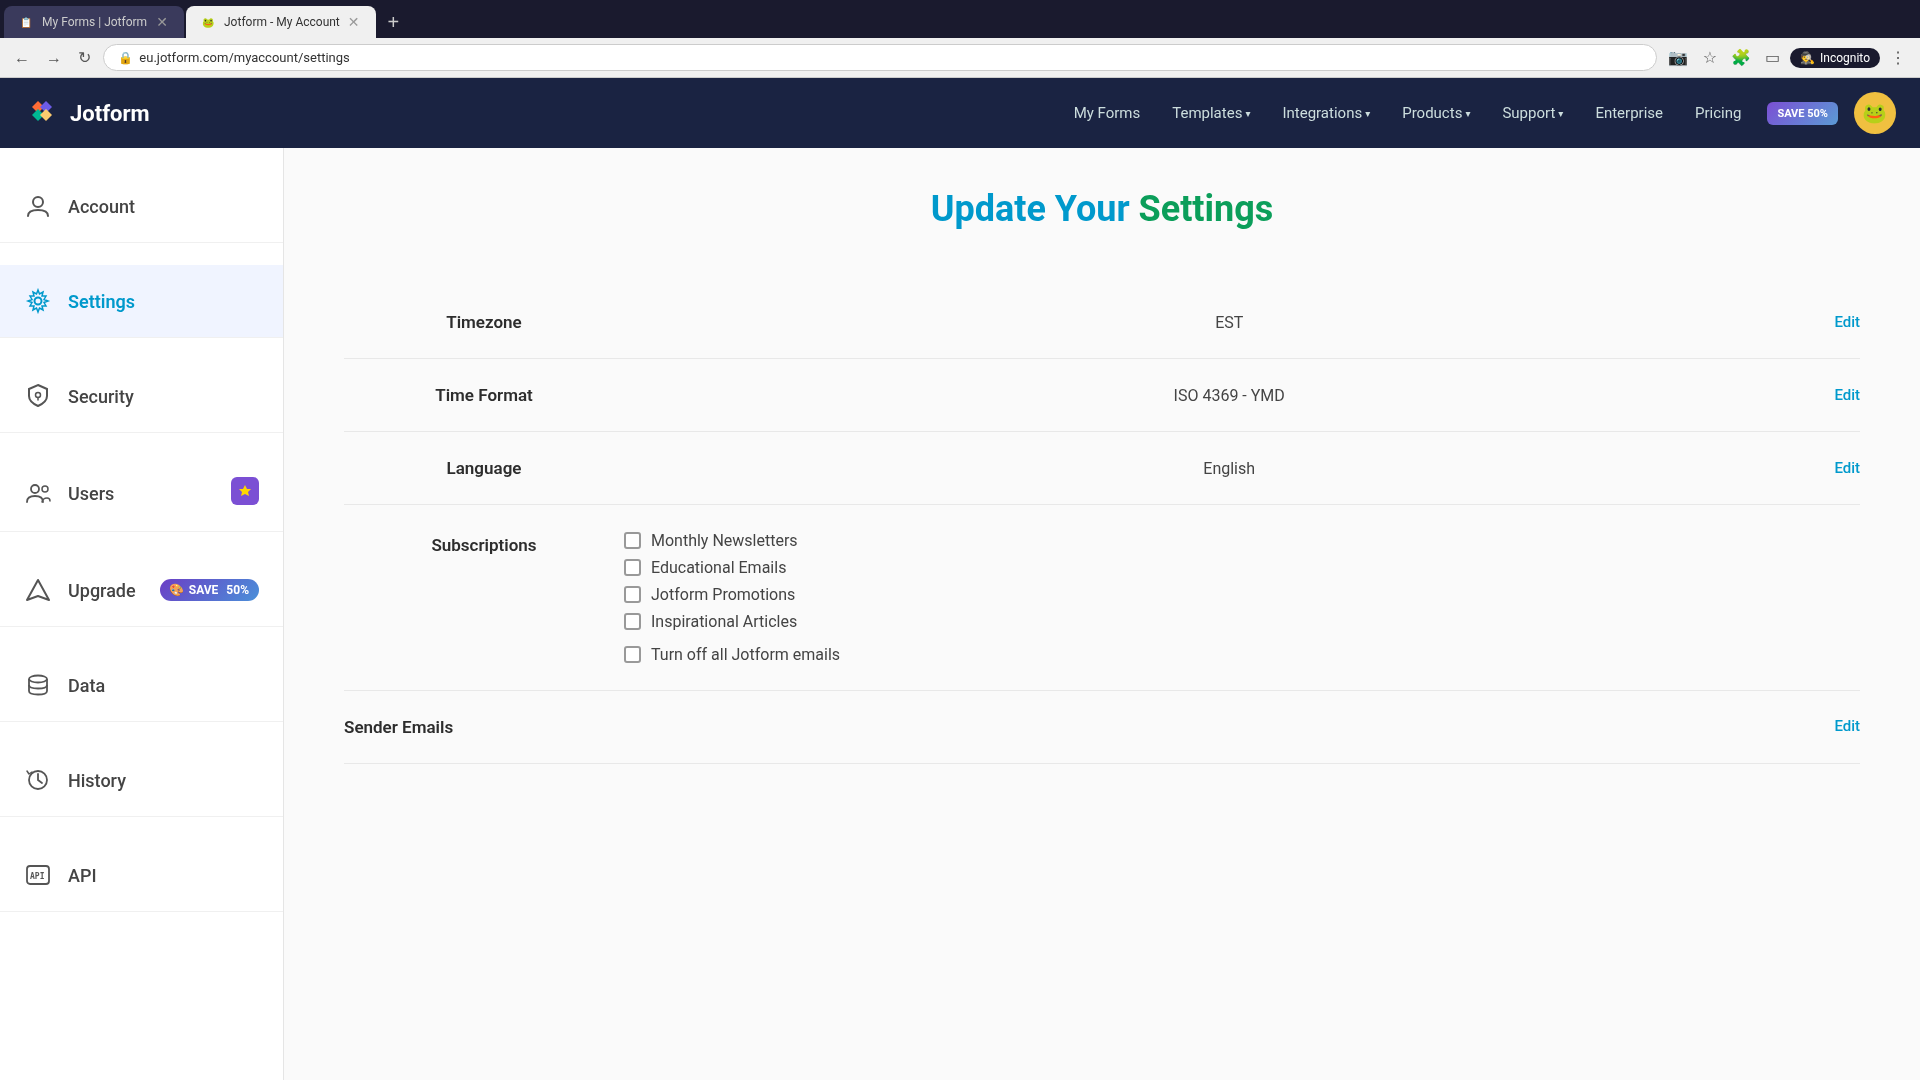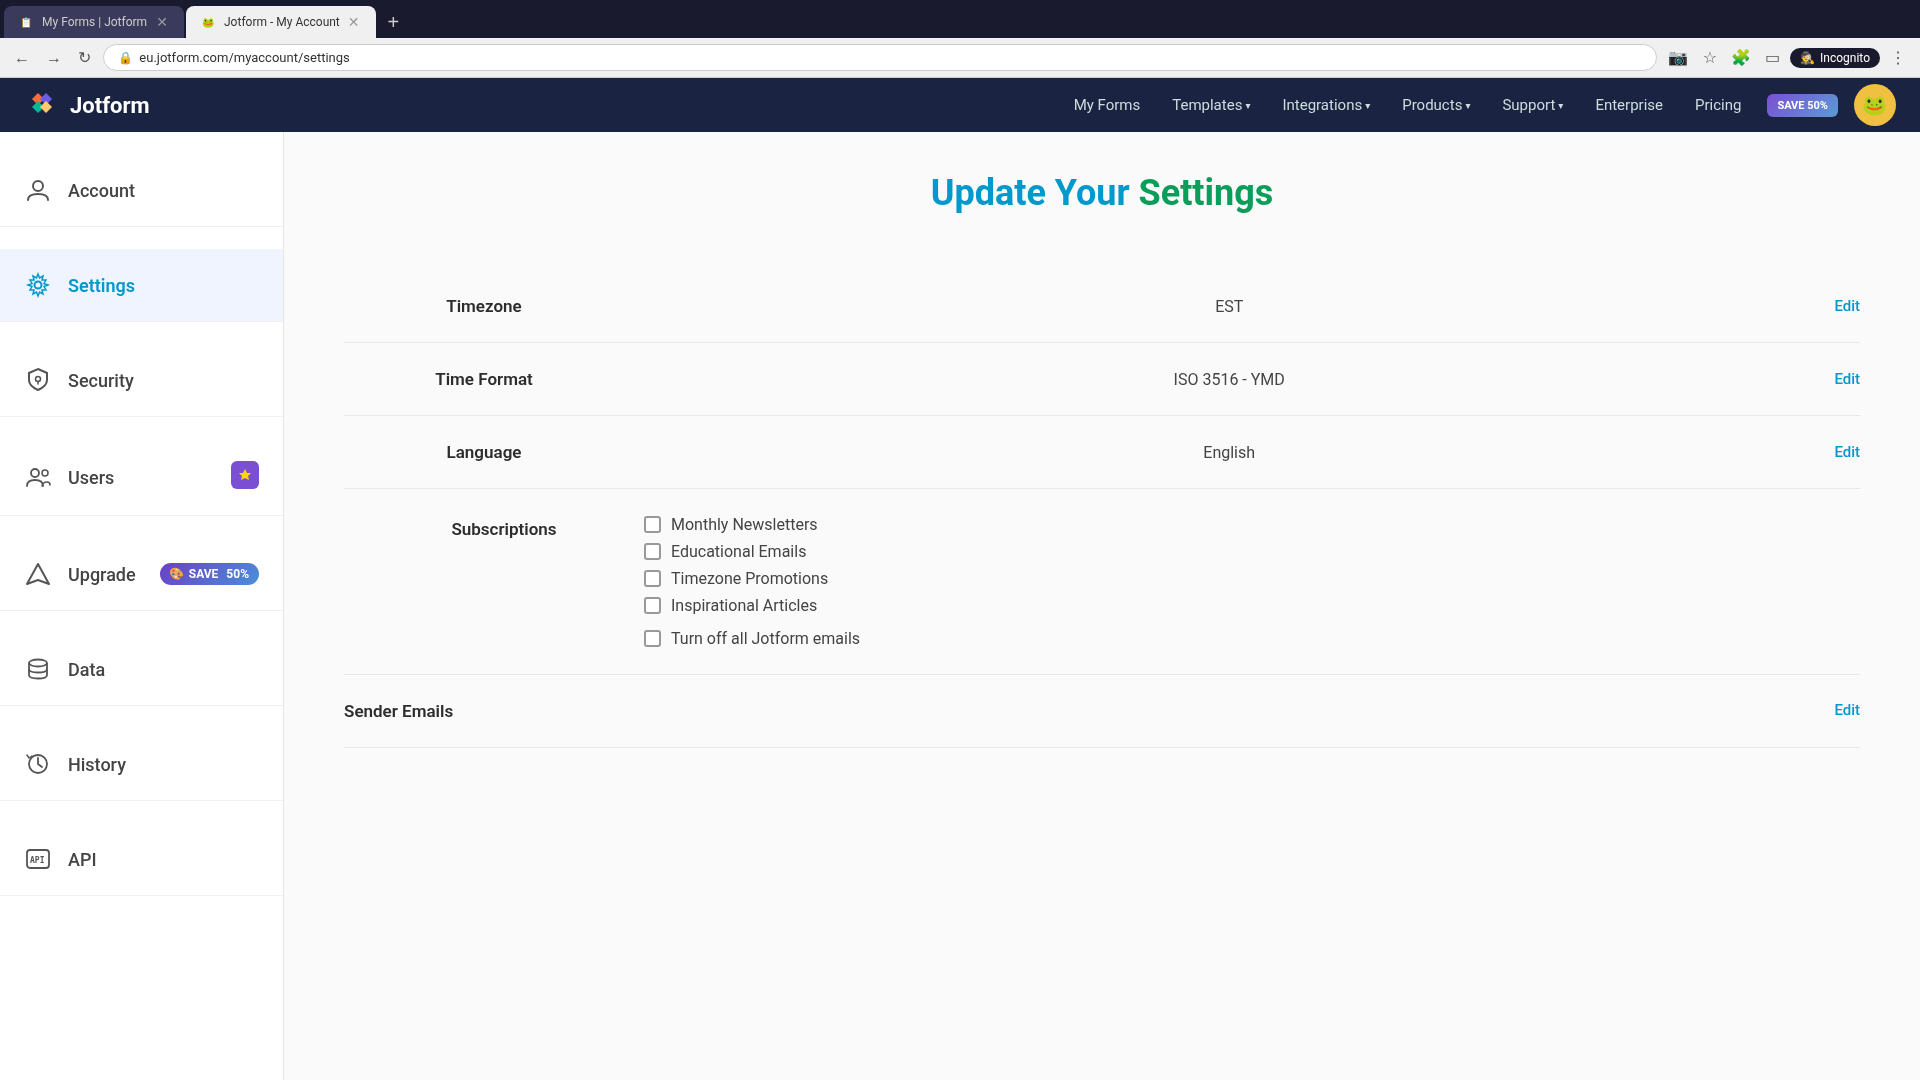--- a/index.html
+++ b/index.html
@@ -20,21 +20,21 @@
     .address-bar { flex: 1; background: white; border: 1px solid #ccc; border-radius: 20px; padding: 5px 14px; font-size: 13px; color: #333; display: flex; align-items: center; gap: 6px; }
     .address-lock { color: #555; font-size: 12px; }
     .browser-actions { display: flex; gap: 6px; align-items: center; }
     .browser-action-btn { background: none; border: none; cursor: pointer; font-size: 16px; color: #555; padding: 4px; }
     .incognito-badge { background: #1a1a2e; color: white; border-radius: 16px; padding: 3px 10px; font-size: 12px; display: flex; align-items: center; gap: 5px; }
 
     
     .app { display: flex; flex: 1; flex-direction: column; overflow: hidden; }
 
     
-    .top-nav { background: #1a2342; display: flex; align-items: center; padding: 0 24px; height: 54px; flex-shrink: 0; }
+    .top-nav { background: #1a2342; display: flex; align-items: center; padding: 0 24px; height: 70px; flex-shrink: 0; }
     .logo { display: flex; align-items: center; gap: 10px; margin-right: auto; text-decoration: none; }
     .logo-icon { width: 36px; height: 36px; }
     .logo-text { color: white; font-size: 22px; font-weight: 700; }
     .nav-links { display: flex; align-items: center; gap: 4px; }
     .nav-link { color: #cdd; font-size: 15px; padding: 8px 14px; text-decoration: none; display: flex; align-items: center; gap: 3px; cursor: pointer; border-radius: 4px; }
     .nav-chevron { font-size: 10px; }
     .save50-pill { background: linear-gradient(135deg, #7b4fd4, #5b9bd5); color: white; font-size: 11px; font-weight: 700; padding: 5px 10px; border-radius: 6px; margin-left: 8px; }
     .avatar { width: 42px; height: 42px; border-radius: 50%; background: #f0c040; display: flex; align-items: center; justify-content: center; font-size: 20px; margin-left: 12px; cursor: pointer; overflow: hidden; }
 
     
@@ -53,21 +53,21 @@
     .content { flex: 1; background: #fafafa; overflow-y: auto; padding: 40px 60px; }
     .page-title { text-align: center; font-size: 36px; font-weight: 700; color: #2d2d2d; margin-bottom: 56px; }
     .page-title span { color: #09c; }
     .page-title .green { color: #0b9e5a; }
     .settings-row { display: flex; align-items: center; padding: 26px 0; border-bottom: 1px solid #e8e8e8; text-align: center; }
     .settings-label { font-size: 17px; font-weight: 600; color: #2d2d2d; width: 280px; flex-shrink: 0; }
     .settings-value { flex: 1; font-size: 16px; color: #444; }
     .settings-edit { color: #0099cc; font-size: 15px; cursor: pointer; font-weight: 500; }
 
     
-    .subscriptions-label { font-size: 17px; font-weight: 600; color: #2d2d2d; width: 280px; flex-shrink: 0; align-self: flex-start; padding-top: 4px; margin-left: 20px; }
+    .subscriptions-label { font-size: 17px; font-weight: 600; color: #2d2d2d; width: 280px; flex-shrink: 0; align-self: flex-start; padding-top: 4px; }
     .subscriptions-options { display: flex; flex-direction: column; gap: 8px; flex: 1; }
     .checkbox-row { display: flex; align-items: center; gap: 10px; font-size: 16px; color: #444; }
     .checkbox-box { width: 17px; height: 17px; border: 2px solid #999; border-radius: 3px; background: white; flex-shrink: 0; }
 
     .sender-row { display: flex; align-items: flex-start; padding: 26px 0; border-bottom: 1px solid #e8e8e8; }
   </style>
 </head>
 <body>
 
 <div class="browser-chrome">
@@ -259,21 +259,21 @@
       </h1>
 
       <div class="settings-row">
         <div class="settings-label">Timezone</div>
         <div class="settings-value">EST</div>
         <div class="settings-edit">Edit</div>
       </div>
 
       <div class="settings-row">
         <div class="settings-label">Time Format</div>
-        <div class="settings-value">ISO 3516 - YMD</div>
+        <div class="settings-value">ISO 4369 - YMD</div>
         <div class="settings-edit">Edit</div>
       </div>
 
       <div class="settings-row">
         <div class="settings-label">Language</div>
         <div class="settings-value">English</div>
         <div class="settings-edit">Edit</div>
       </div>
 
       <div class="settings-row" style="align-items:flex-start;padding-top:26px;padding-bottom:26px;">
@@ -282,21 +282,21 @@
           <div class="checkbox-row">
             <div class="checkbox-box"></div>
             <span>Monthly Newsletters</span>
           </div>
           <div class="checkbox-row">
             <div class="checkbox-box"></div>
             <span>Educational Emails</span>
           </div>
           <div class="checkbox-row">
             <div class="checkbox-box"></div>
-            <span>Timezone Promotions</span>
+            <span>Jotform Promotions</span>
           </div>
           <div class="checkbox-row">
             <div class="checkbox-box"></div>
             <span>Inspirational Articles</span>
           </div>
           <div class="checkbox-row" style="margin-top:6px;">
             <div class="checkbox-box"></div>
             <span>Turn off all Jotform emails</span>
           </div>
         </div>

